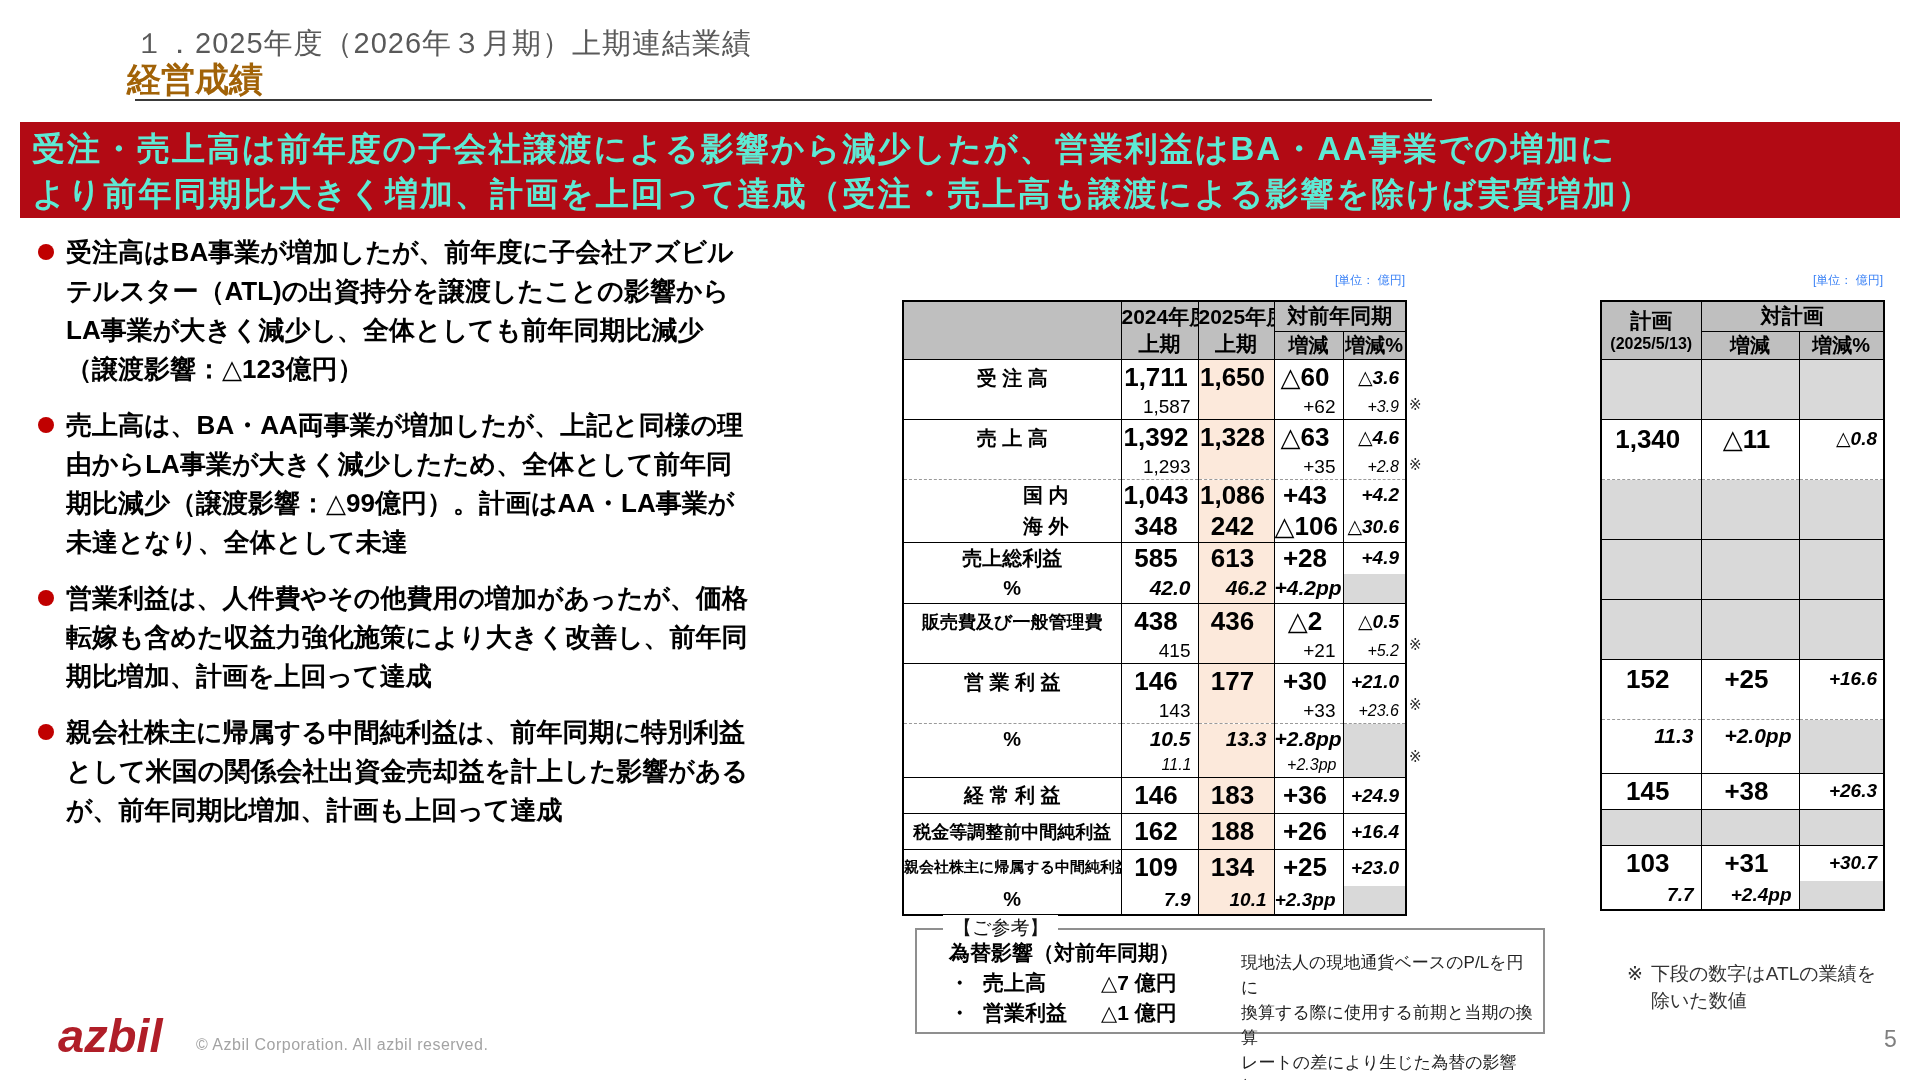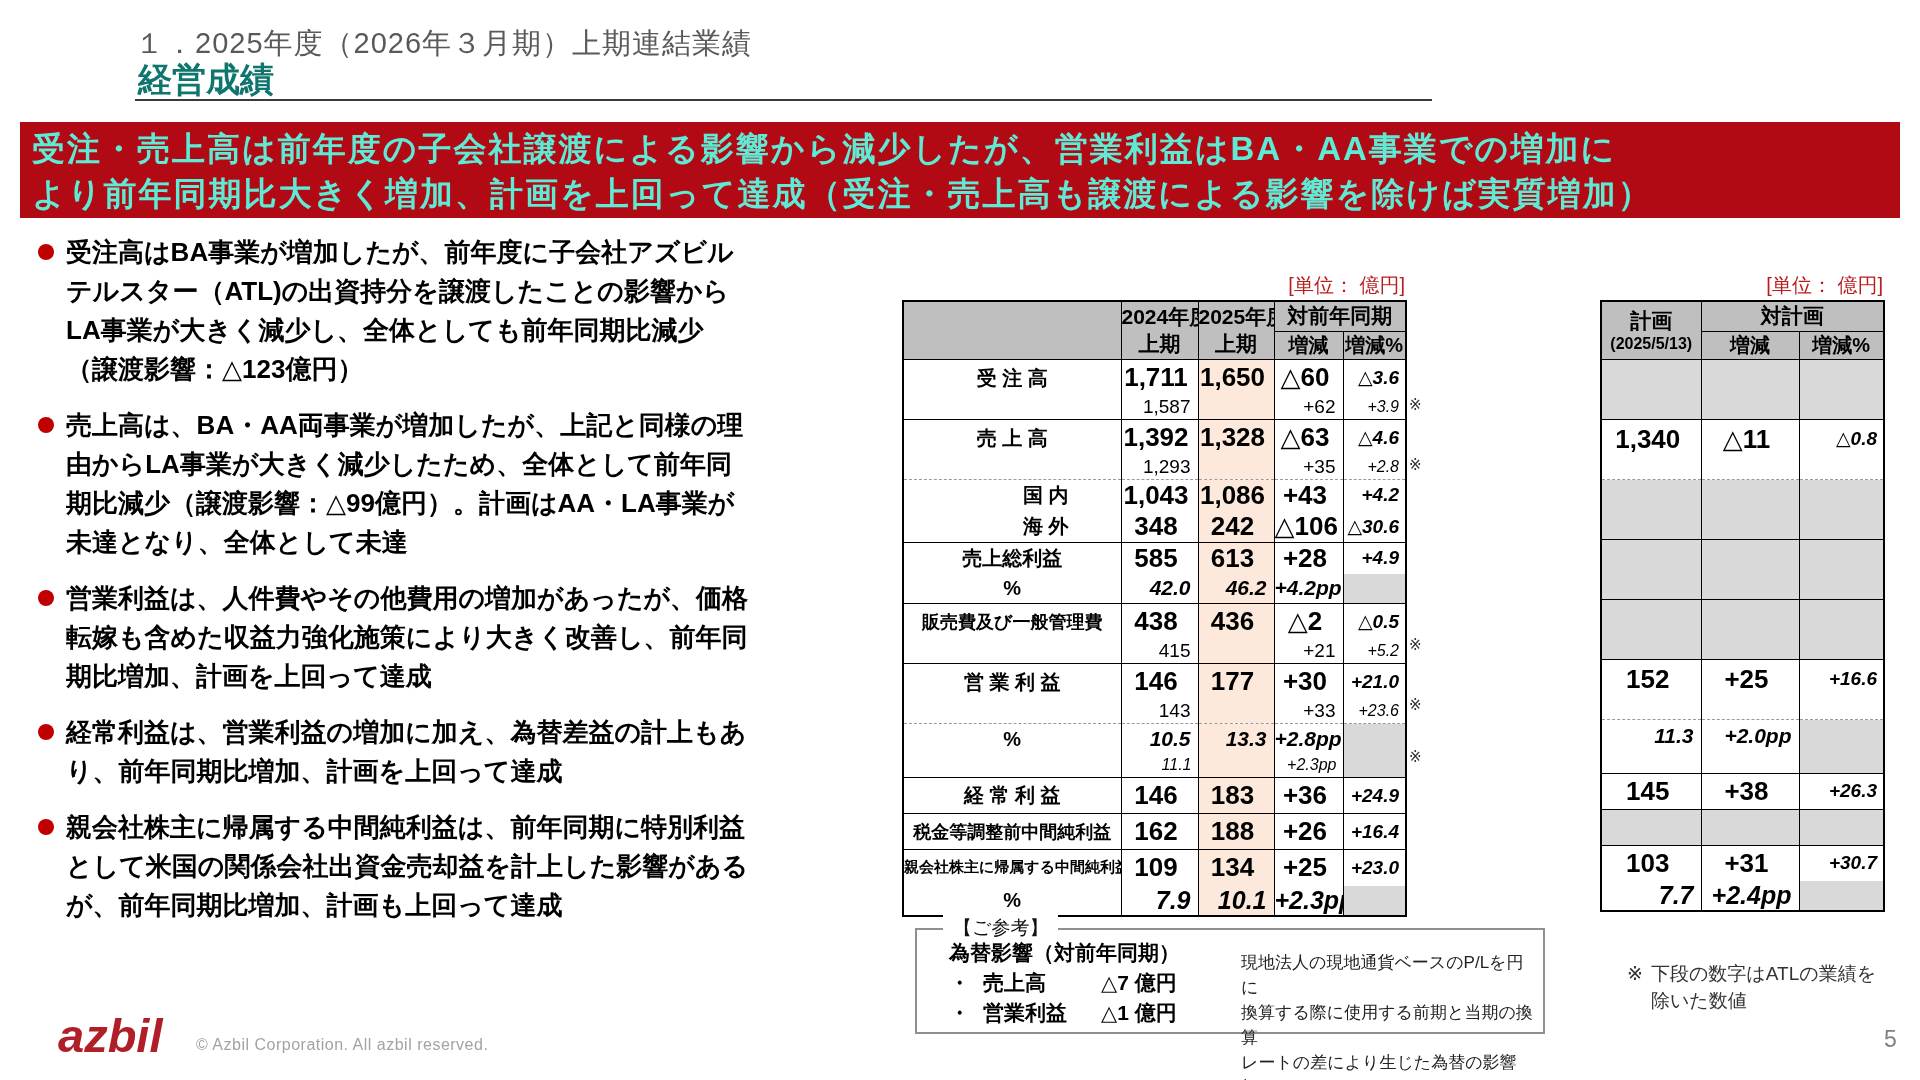--- a/index.html
+++ b/index.html
@@ -1,34 +1,34 @@
 <!DOCTYPE html>
 <html style="--banner_red: #B20A14; --logo_red: #B01E28; --bullet_red: #C00000; --table_header_gray: #BFBFBF; --empty_cell_gray: #D9D9D9; --highlight_peach: #FCE9DB;"><head>
 <meta charset="utf-8">
 <style>
   html,body{margin:0;padding:0;background:#e8e8e8;}
   .slide{position:relative;width:1920px;height:1080px;background:#ffffff;overflow:hidden;
          font-family:"Liberation Sans","DejaVu Sans",sans-serif;color:#000;}
   
   .subtitle{position:absolute;left:135px;top:24px;font-size:29px;color:#595959;letter-spacing:1px;}
-  .pagetitle{position:absolute;left:138px;top:57px;font-size:34px;font-weight:bold;color:#0f766e;}
+  .pagetitle{position:absolute;left:127px;top:57px;font-size:34px;font-weight:bold;color:#a16207;}
   .titlerule{position:absolute;left:135px;top:99px;width:1297px;border-top:2px solid #3a3a3a;}
   
   .banner{position:absolute;left:20px;top:122px;width:1880px;height:96px;
           background:var(--banner_red,#B20A14);color:#5eead4;font-weight:bold;
           font-size:33px;line-height:45px;padding:4px 0 0 12px;box-sizing:border-box;letter-spacing:2px;}
   
   .bullets{position:absolute;left:38px;top:233px;width:712px;}
   .bullet{display:flex;margin-bottom:17px;}
   .dot{flex:0 0 16px;width:16px;height:16px;border-radius:50%;background:var(--bullet_red,#C00000);
        margin:11px 12px 0 0;}
   .btxt{font-size:26px;font-weight:bold;line-height:39px;color:#000;}
   
   .twrap{position:absolute;}
-  .unit{position:absolute;top:-28px;font-size:20px;color:#b91c1c;}
+  .unit{position:absolute;top:-28px;font-size:12px;color:#3b82f6;}
   table.t{border-collapse:collapse;table-layout:fixed;border:2px solid #000;background:#fff;}
   table.t th,table.t td{border-left:1px solid #000;border-right:1px solid #000;
       padding:0;margin:0;overflow:hidden;white-space:nowrap;font-family:"Liberation Sans","DejaVu Sans",sans-serif;}
   tr.bs>td,tr.bs>th{border-top:1px solid #000;}
   tr.bd>td{border-top:1px dashed #9a9a9a;}
   .hdr{background:var(--table_header_gray,#BFBFBF);font-weight:bold;text-align:center;}
   .pch{background:var(--highlight_peach,#FCE9DB);}
   .gry{background:var(--empty_cell_gray,#D9D9D9);}
   .hy div{line-height:27px;font-size:21px;}
   .hsub{font-size:20px;}
@@ -39,21 +39,21 @@
   .lbl{font-weight:bold;font-size:20px;text-align:center;}
   .lblr{font-weight:bold;font-size:20px;text-align:right;padding-right:52px !important;}
   .lbls{font-weight:bold;font-size:18px;text-align:center;}
   .lblxs{font-weight:bold;font-size:15px;text-align:center;}
   .vtop{vertical-align:top;line-height:36px;}
   .num{font-weight:bold;font-size:26px;text-align:center;padding-right:7px !important;}
   .num2{font-size:19px;text-align:right;padding-right:7px !important;}
   .pct{font-weight:bold;font-style:italic;font-size:19px;text-align:right;padding-right:6px !important;}
   .pct2{font-style:italic;font-size:16px;text-align:right;padding-right:6px !important;}
   .pctv{font-weight:bold;font-style:italic;font-size:21px;text-align:right;padding-right:7px !important;}
-  .pctv2{font-weight:bold;font-style:italic;font-size:25px;text-align:right;padding-right:7px !important;}
+  .pctv2{font-weight:bold;font-style:italic;font-size:19px;text-align:right;padding-right:7px !important;}
   .ast{position:absolute;left:507px;font-size:15px;color:#333;}
   .t2top{vertical-align:top;line-height:38px;}
   
   .refbox{position:absolute;left:915px;top:928px;width:630px;height:106px;
           border:2px solid #8f8f8f;box-sizing:border-box;}
   .reftitle{position:absolute;top:-15px;left:26px;background:#fff;padding:0 10px;
             font-size:19px;font-weight:normal;color:#111;}
   .refinner{display:flex;padding:8px 10px 6px 20px;margin-left:12px;}
   .refleft{width:300px;}
   .refhead{font-size:21px;font-weight:bold;line-height:30px;}
@@ -89,24 +89,20 @@
       <span class="dot"></span>
       <span class="btxt">受注高はBA事業が増加したが、前年度に子会社アズビルテルスター（ATL)の出資持分を譲渡したことの影響からLA事業が大きく減少し、全体としても前年同期比減少（譲渡影響：△123億円）</span>
     </div>
     <div class="bullet">
       <span class="dot"></span>
       <span class="btxt">売上高は、BA・AA両事業が増加したが、上記と同様の理由からLA事業が大きく減少したため、全体として前年同期比減少（譲渡影響：△99億円）。計画はAA・LA事業が未達となり、全体として未達</span>
     </div>
     <div class="bullet">
       <span class="dot"></span>
       <span class="btxt">営業利益は、人件費やその他費用の増加があったが、価格転嫁も含めた収益力強化施策により大きく改善し、前年同期比増加、計画を上回って達成</span>
-    </div>
-    <div class="bullet">
-      <span class="dot"></span>
-      <span class="btxt">経常利益は、営業利益の増加に加え、為替差益の計上もあり、前年同期比増加、計画を上回って達成</span>
     </div>
     <div class="bullet">
       <span class="dot"></span>
       <span class="btxt">親会社株主に帰属する中間純利益は、前年同期に特別利益として米国の関係会社出資金売却益を計上した影響があるが、前年同期比増加、計画も上回って達成</span>
     </div>
   </div>
 
   <div class="twrap" style="left:902px;top:300px;width:540px;">
     <div class="unit" style="left:0;width:503px;text-align:right;">[単位： 億円]</div>
     <table class="t" style="width:503px;">

